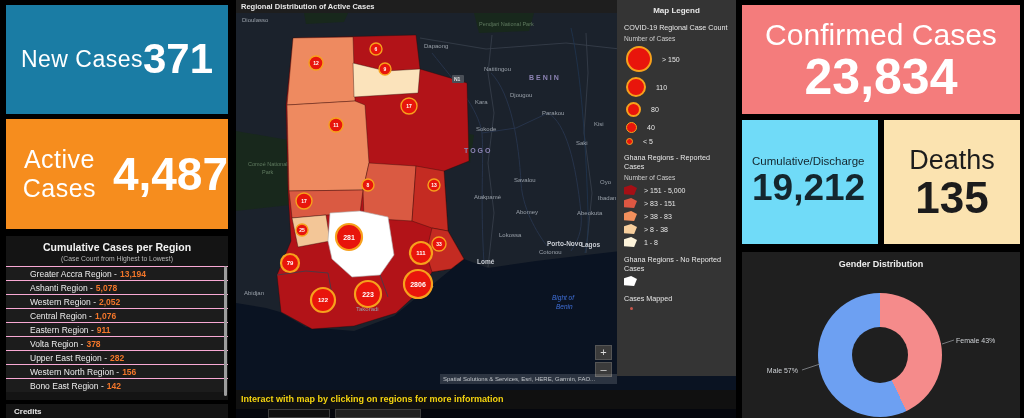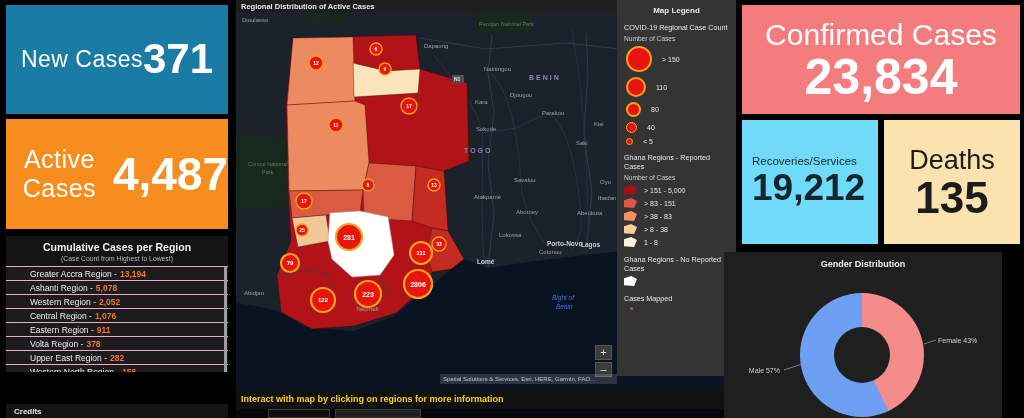--- a/index.html
+++ b/index.html
@@ -5,21 +5,21 @@
   html,body{margin:0;padding:0;background:#000;width:1024px;height:418px;overflow:hidden;
     font-family:"Liberation Sans",sans-serif;position:relative}
   
   .statbox{position:absolute;left:6px;width:222px;display:flex;flex-direction:row;
     align-items:center;justify-content:center;color:#fff;text-align:center}
   .statbox .t{font-size:23px;letter-spacing:.5px}
   .statbox .v{font-size:42px;font-weight:bold;line-height:1.05}
   #box-new{top:5px;height:109px}
   #box-active{top:119px;height:110px}
   #box-active .t{font-size:25px}#box-active .v{font-size:46px}
-  #cum-panel{position:absolute;left:6px;top:236px;width:222px;height:136px;background:#141414;
+  #cum-panel{position:absolute;left:6px;top:236px;width:222px;height:164px;background:#141414;
     overflow:hidden}
   #cum-panel .ct{color:#f2f2f2;font-size:10.5px;font-weight:bold;text-align:center;margin-top:5px}
   #cum-panel .cs{color:#b9b9b9;font-size:6.8px;text-align:center;margin-top:2px}
   #cum-rows{margin-top:4px}
   .cum-row{height:13px;border-top:1px solid #f9a8d4;background:#1c1c1c;color:#ededed;
     font-size:8.5px;display:flex;align-items:center;padding-left:24px}
   .cum-row .rv{color:#f2762a;font-weight:bold;margin-left:3px}
   #cum-scroll{position:absolute;right:1px;top:30px;width:3px;height:130px;background:#9d9d9d;border-radius:2px}
   #credits{position:absolute;left:6px;top:404px;width:222px;height:14px;background:#141414;
     color:#e8e8e8;font-size:8px;font-weight:bold;padding:3px 0 0 8px;box-sizing:border-box}
@@ -74,21 +74,21 @@
   #box-confirmed .t{font-size:30px}
   #box-confirmed .v{font-size:50px;font-weight:bold;line-height:1}
   #box-recov{position:absolute;left:742px;top:120px;width:136px;height:124px;display:flex;
     flex-direction:column;justify-content:center;padding-left:10px;box-sizing:border-box;color:#14262e}
   #box-recov .t{font-size:11.5px}
   #box-recov .v{font-size:37px;font-weight:bold}
   #box-deaths{position:absolute;left:884px;top:120px;width:136px;height:124px;display:flex;
     flex-direction:column;align-items:center;justify-content:center;color:#1c1c1c}
   #box-deaths .t{font-size:27px}
   #box-deaths .v{font-size:44px;font-weight:bold;line-height:1}
-  #gender-panel{position:absolute;left:724px;top:252px;width:278px;height:166px;background:#1f1f1f;overflow:hidden}
+  #gender-panel{position:absolute;left:742px;top:252px;width:278px;height:166px;background:#1f1f1f;overflow:hidden}
   #gender-panel .gt{color:#f0f0f0;font-size:9px;font-weight:bold;text-align:center;margin-top:7px}
   #donut{position:absolute;left:76px;top:41px;width:124px;height:124px;border-radius:50%}
   #donut-hole{position:absolute;left:34px;top:34px;width:56px;height:56px;border-radius:50%;background:#1f1f1f}
   #gender-svg{position:absolute;left:0;top:0;width:278px;height:166px;pointer-events:none}
   #gender-svg text{fill:#cfd2d6;font-size:7px}
   #gender-svg line{stroke:#8b8f94;stroke-width:.8}
 </style>
 </head>
 <body>
 
@@ -309,21 +309,21 @@
   <div id="map-note">Interact with map by clicking on regions for more information</div>
   <div class="tabstub" id="tab1"></div>
   <div class="tabstub" id="tab2"></div>
 </div>
 
 <div id="box-confirmed" style="background-color: rgb(244, 124, 124);">
   <div class="t">Confirmed Cases</div>
   <div class="v">23,834</div>
 </div>
 <div id="box-recov" style="background-color: rgb(112, 219, 248);">
-  <div class="t">Recoveries/Services</div>
+  <div class="t">Cumulative/Discharge</div>
   <div class="v">19,212</div>
 </div>
 <div id="box-deaths" style="background-color: rgb(251, 227, 176);">
   <div class="t">Deaths</div>
   <div class="v">135</div>
 </div>
 <div id="gender-panel">
   <div class="gt">Gender Distribution</div>
   <div id="donut" style="background: conic-gradient(rgb(245, 139, 139) 0deg, rgb(245, 139, 139) 154.8deg, rgb(109, 160, 242) 154.8deg, rgb(109, 160, 242) 360deg);">
     <div id="donut-hole"></div>

